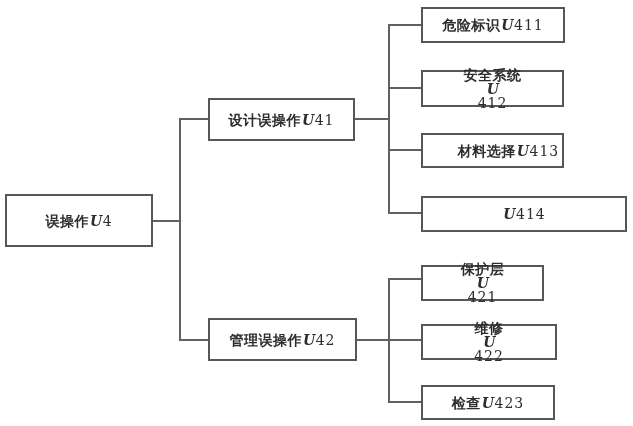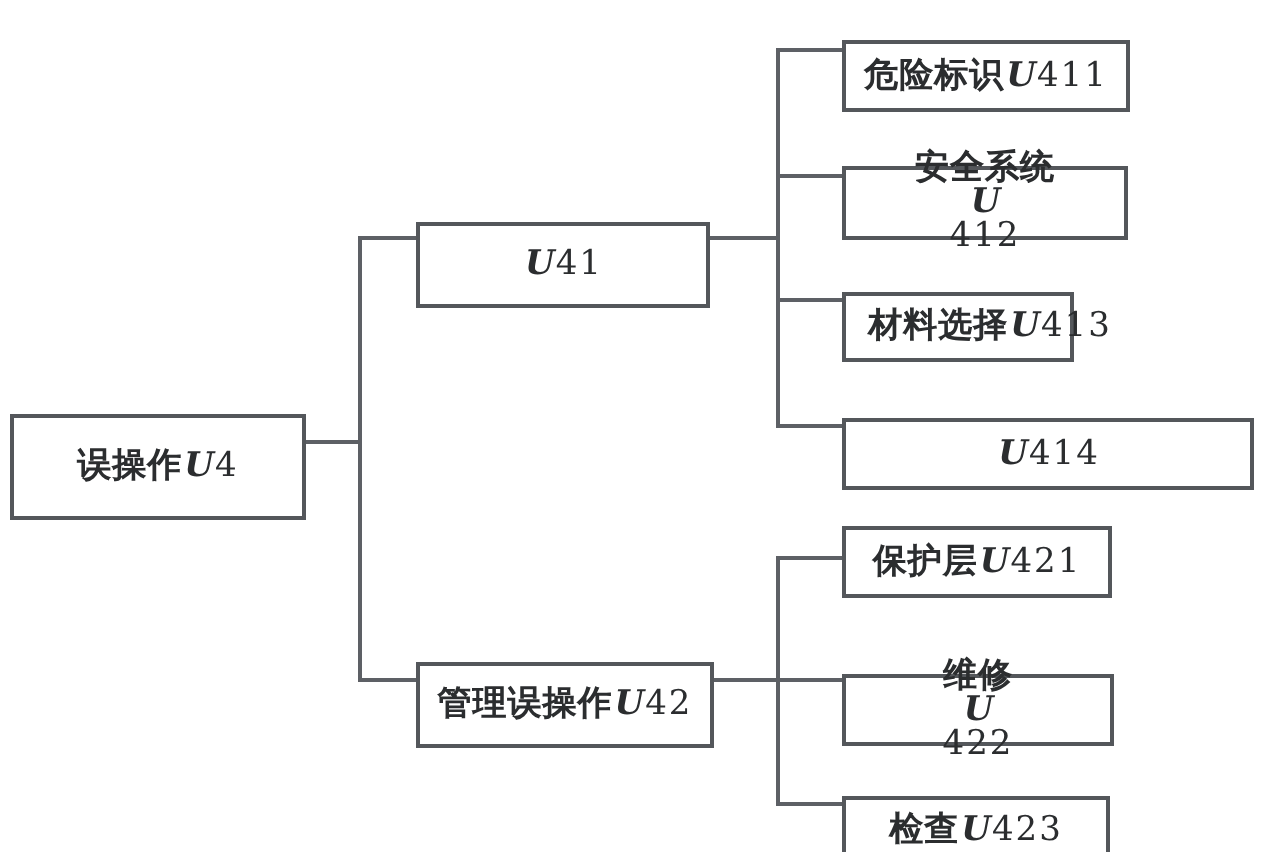--- a/index.html
+++ b/index.html
@@ -23,47 +23,46 @@
     color:var(--line);
   }
   #connectors line{stroke:currentColor;stroke-width:2;}
   .node{
     position:absolute;
     display:flex;align-items:center;justify-content:center;
     background:var(--box-bg);
     border:2px solid var(--box-border);
     color:var(--text);
     font-weight:bold;
-    font-size:17px;
+    font-size:14px;
     line-height:1;
     white-space:nowrap;
     letter-spacing:0.5px;
-    margin-top:13px;
   }
   .node .u{
     font-family:"DejaVu Serif","Liberation Serif",serif;
     font-style:italic;
     font-weight:600;
     margin-left:1px;
   }
   .node .num{
     font-family:"DejaVu Serif","Liberation Serif",serif;
     font-style:normal;
     font-weight:normal;
     letter-spacing:1px;
   }
   
   #n-root  {left:5px;  top:194px; width:148px; height:53px;}
   #n-design{left:208px; top:98px;  width:147px; height:43px;}
   #n-manage{left:208px; top:318px; width:149px; height:43px;}
   #n-u411  {left:421px; top:7px;   width:144px; height:36px;}
   #n-u412  {left:421px; top:70px;  width:143px; height:37px;flex-direction:column;}
-  #n-u413  {left:421px; top:133px; width:116px; height:35px;padding-left:32px;}
+  #n-u413  {left:421px; top:133px; width:143px; height:35px;padding-left:32px;}
   #n-u414  {left:421px; top:196px; width:206px; height:36px;}
-  #n-u421  {left:421px; top:250px; width:135px; height:36px;}
+  #n-u421  {left:421px; top:265px; width:123px; height:36px;flex-direction:column;}
   #n-u422  {left:421px; top:324px; width:136px; height:36px;flex-direction:column;}
   #n-u423  {left:421px; top:385px; width:134px; height:35px;}
 </style>
 </head>
 <body>
 
 <div id="stage">
 
   <svg id="connectors" viewBox="0 0 633 426" xmlns="http://www.w3.org/2000/svg" aria-hidden="true">
 
@@ -85,20 +84,21 @@
     <line x1="388" y1="402" x2="422" y2="402"></line>
   </svg>
 
   <div class="node" id="n-root">
     <span>误操作</span>
       <span class="u">U</span>
       <span class="num">4</span>
   </div>
 
   <div class="node" id="n-design">
+    <span>设计误操作</span>
       <span class="u">U</span>
       <span class="num">41</span>
   </div>
 
   <div class="node" id="n-manage">
     <span>管理误操作</span>
       <span class="u">U</span>
       <span class="num">42</span>
   </div>
 

